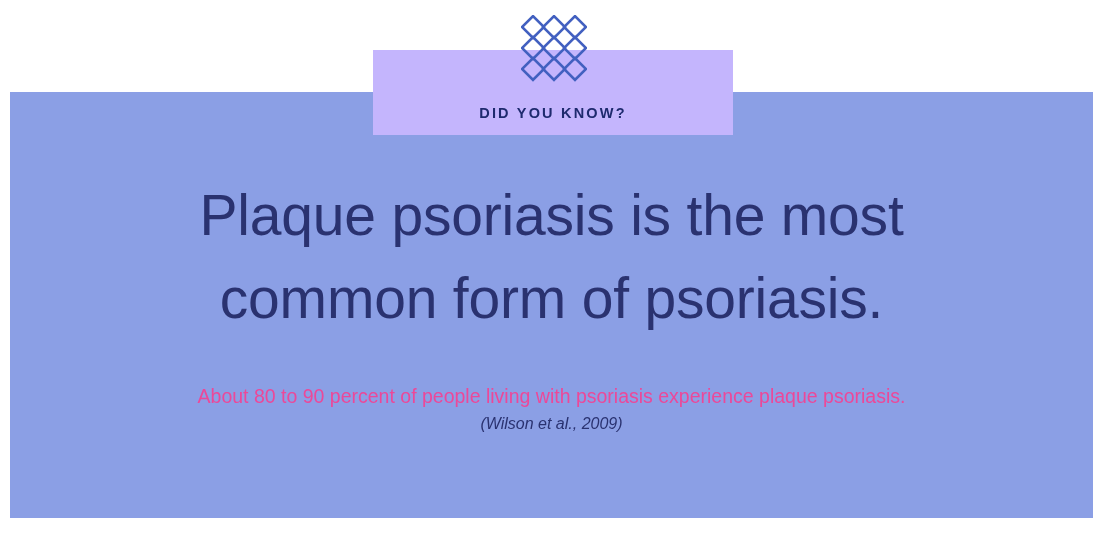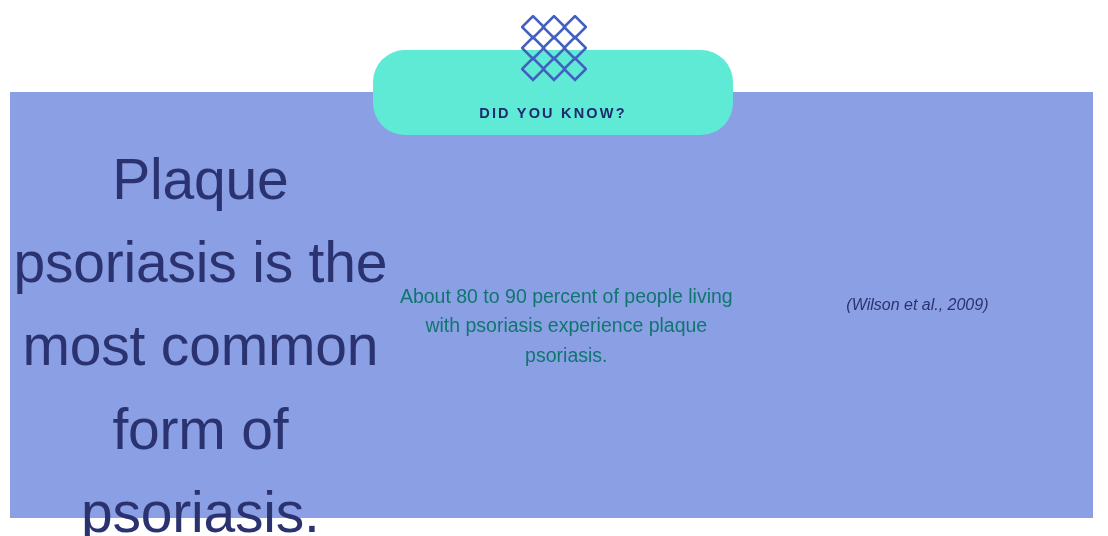--- a/index.html
+++ b/index.html
@@ -67,21 +67,21 @@
 
   
   #content {
     position:absolute;
     left:10px;
     top:92px;
     width:1083px;
     height:426px;
     z-index:2;
     display:flex;
-    flex-direction:row;
+    flex-direction:column;
     align-items:center;
   }
 
   #headline {
     width:900px;
     margin-top:82px;
     text-align:center;
     font-size:57px;
     font-weight:300;
     line-height:1.46;
@@ -108,21 +108,21 @@
     color:#2a3270;
   }
 </style>
 </head>
 <body>
 
 <div id="slide">
 
   <div id="band" style="background: rgb(139, 159, 229);"></div>
 
-  <div id="card" style="background: #5eead4; border-radius: 32px;">
+  <div id="card" style="background: #c4b5fd;">
     <div id="card-label" style="color: rgb(30, 42, 110);">DID YOU KNOW?</div>
   </div>
 
   <div id="icon">
     <svg viewBox="0 0 66 72" xmlns="http://www.w3.org/2000/svg" fill="none" stroke="#4260c0" stroke-width="2.6" stroke-linejoin="miter" shape-rendering="geometricPrecision">
 
       <rect x="4.3" y="4.3" width="15.4" height="15.4" transform="rotate(45 12 12)" stroke="#4260c0"></rect>
       <rect x="25.3" y="4.3" width="15.4" height="15.4" transform="rotate(45 33 12)" stroke="#4260c0"></rect>
       <rect x="46.3" y="4.3" width="15.4" height="15.4" transform="rotate(45 54 12)" stroke="#4260c0"></rect>
 
@@ -131,17 +131,17 @@
       <rect x="46.3" y="25.3" width="15.4" height="15.4" transform="rotate(45 54 33)" stroke="#4260c0"></rect>
 
       <rect x="4.3" y="46.3" width="15.4" height="15.4" transform="rotate(45 12 54)" stroke="#4260c0"></rect>
       <rect x="25.3" y="46.3" width="15.4" height="15.4" transform="rotate(45 33 54)" stroke="#4260c0"></rect>
       <rect x="46.3" y="46.3" width="15.4" height="15.4" transform="rotate(45 54 54)" stroke="#4260c0"></rect>
     </svg>
   </div>
 
   <div id="content">
     <div id="headline" style="color: rgb(42, 50, 112);">Plaque psoriasis is the most common form of psoriasis.</div>
-    <div id="body" style="color: #0f766e;">About 80 to 90 percent of people living with psoriasis experience plaque psoriasis.</div>
+    <div id="body" style="color: #ec4899;">About 80 to 90 percent of people living with psoriasis experience plaque psoriasis.</div>
     <div id="citation" style="color: rgb(42, 50, 112);">(Wilson et al., 2009)</div>
   </div>
 
 </div>
 
 </body></html>

